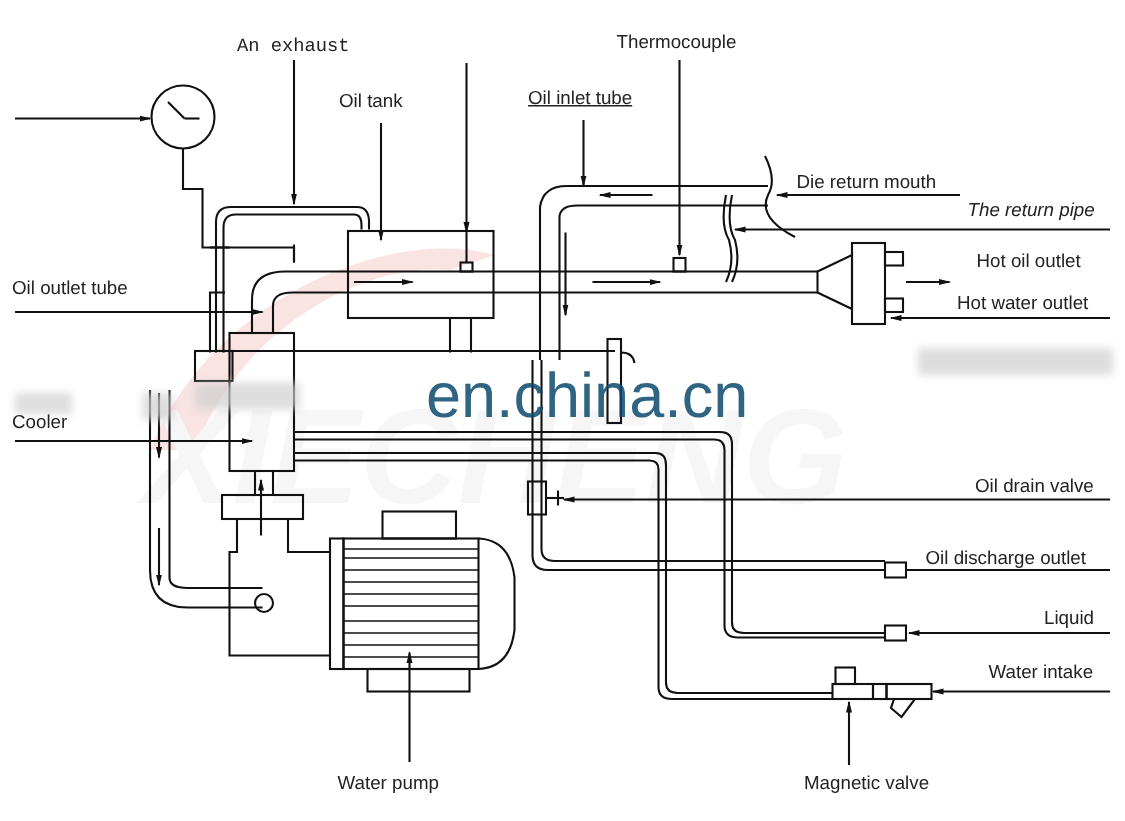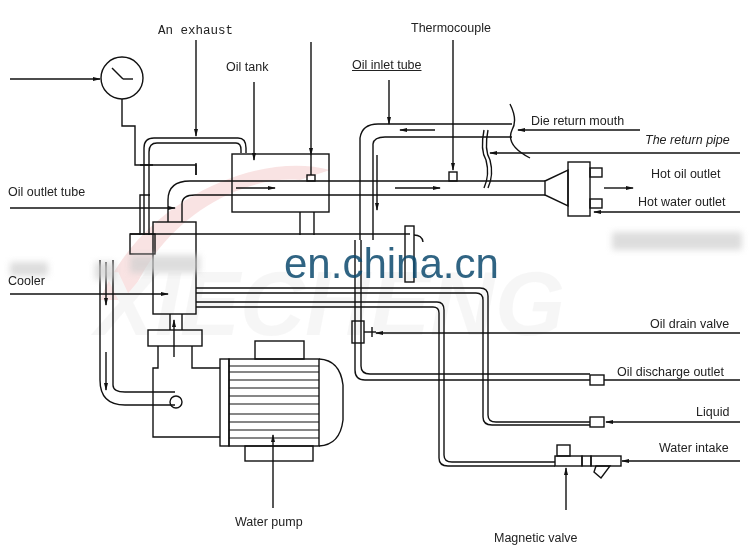--- a/index.html
+++ b/index.html
@@ -170,15 +170,15 @@
   <div class="lbl" style="left:531px;top:114px;">Die return mouth</div>
   <div class="lbl" style="left:645px;top:133px;font-style:italic;">The return pipe</div>
   <div class="lbl" style="left:603px;top:167px;padding-left:48px;">Hot oil outlet</div>
   <div class="lbl" style="left:638px;top:195px;">Hot water outlet</div>
   <div class="lbl" style="left:8px;top:185px;">Oil outlet tube</div>
   <div class="lbl" style="left:8px;top:274px;">Cooler</div>
   <div class="lbl" style="left:650px;top:317px;">Oil drain valve</div>
   <div class="lbl" style="left:617px;top:365px;">Oil discharge outlet</div>
   <div class="lbl" style="left:696px;top:405px;">Liquid</div>
   <div class="lbl" style="left:659px;top:441px;">Water intake</div>
-  <div class="lbl" style="left:235px;top:515px;">Water pump</div>
-  <div class="lbl" style="left:494px;top:515px;margin-top:16px;">Magnetic valve</div>
+  <div class="lbl" style="left:225px;top:515px;">Water pump</div>
+  <div class="lbl" style="left:536px;top:515px;">Magnetic valve</div>
 </div>
 
 </body></html>

